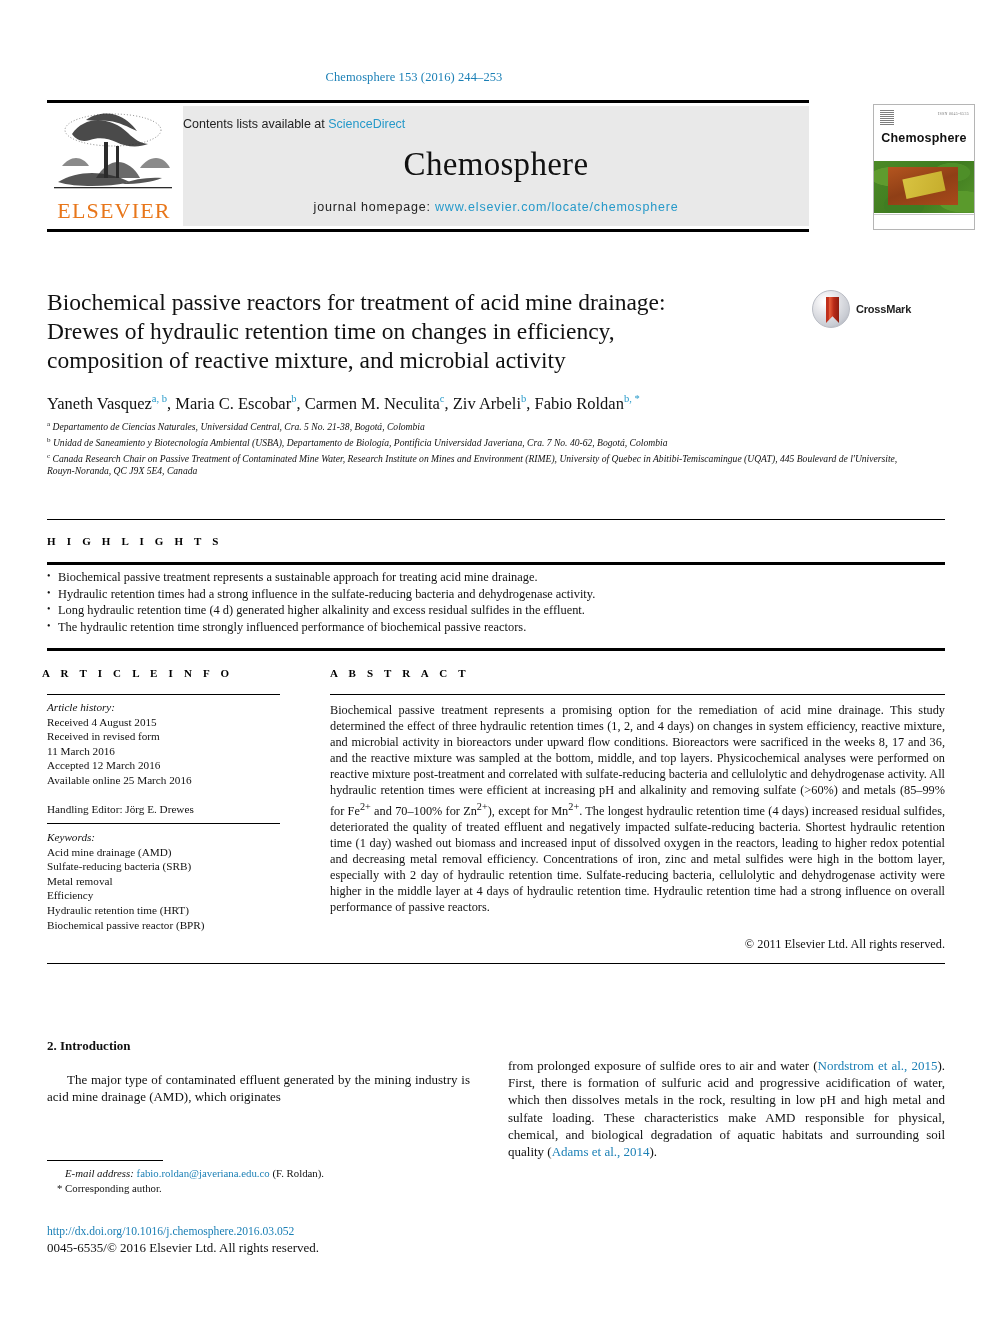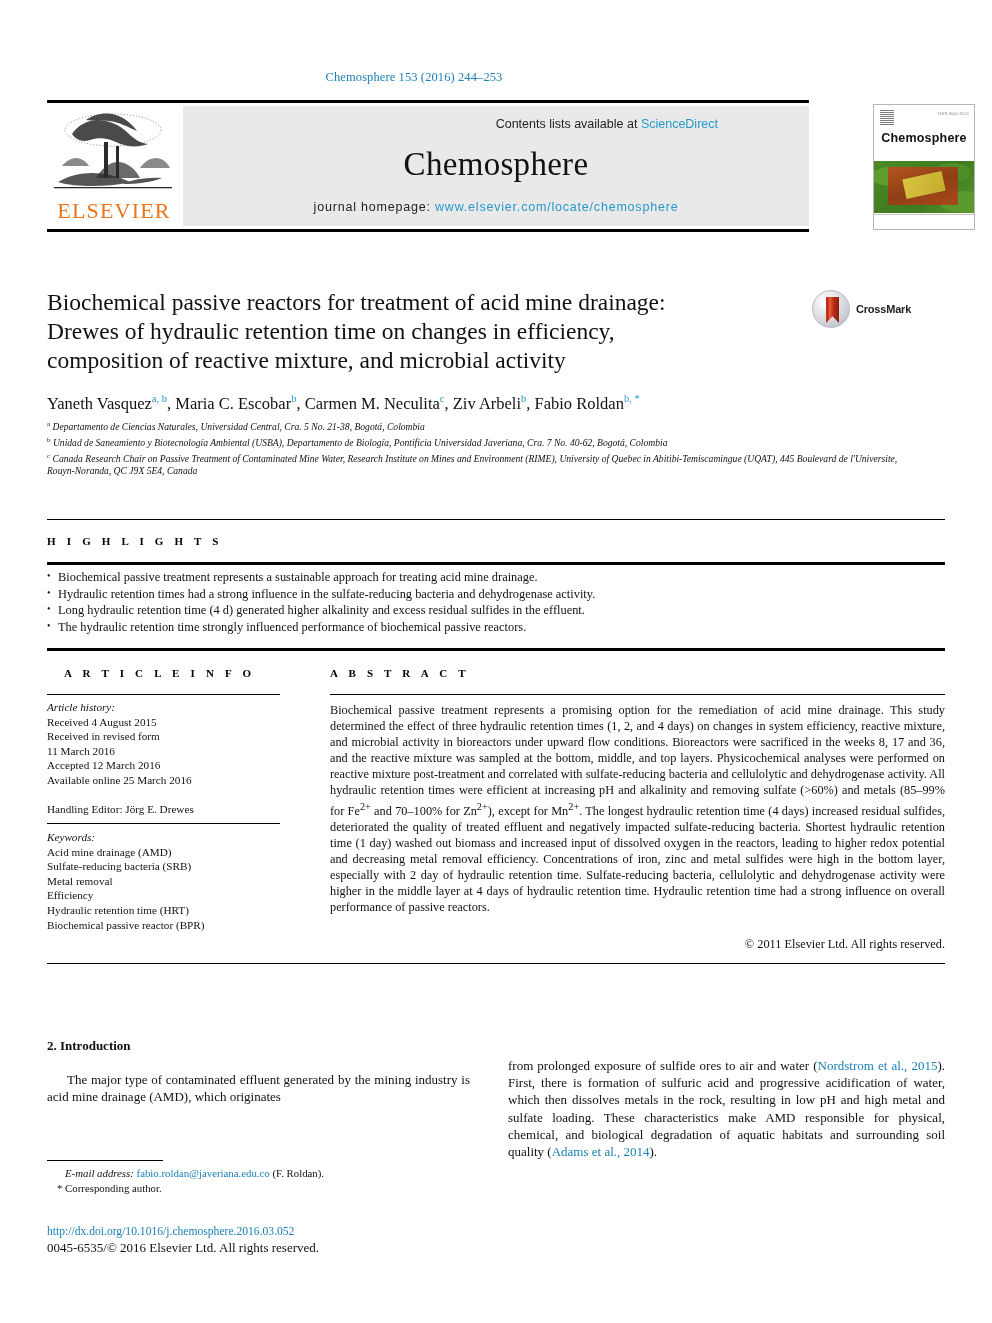--- a/index.html
+++ b/index.html
@@ -82,21 +82,21 @@
     position: absolute;
     left: 136px; top: 6px;
     width: 626px;
     height: 120px;
     background: #e9e9e9;
   }
   .mast-contents {
     position: absolute;
     left: 0; top: 11px;
     width: 535px;
-    text-align: right;
+    text-align: left;
     font-family: "Liberation Sans", sans-serif;
     font-size: 12.5px;
     color: #222;
   }
   .mast-contents .sd {
     color: #2699c9;
   }
   .mast-title {
     position: absolute;
     left: 0; top: 40px;
@@ -315,21 +315,21 @@
 
   
   .ia-rule-top {
     position: absolute;
     left: 47px; top: 648px;
     width: 898px; height: 2.5px;
     background: #000;
   }
   .info-title {
     position: absolute;
-    left: 64px; top: 667px; text-align: center;
+    left: 42px; top: 667px; text-align: center;
   }
   .abs-title {
     position: absolute;
     left: 330px; top: 667px;
   }
   .info-rule {
     position: absolute;
     left: 47px; top: 694px;
     width: 233px; height: 1px;
     background: #000;

